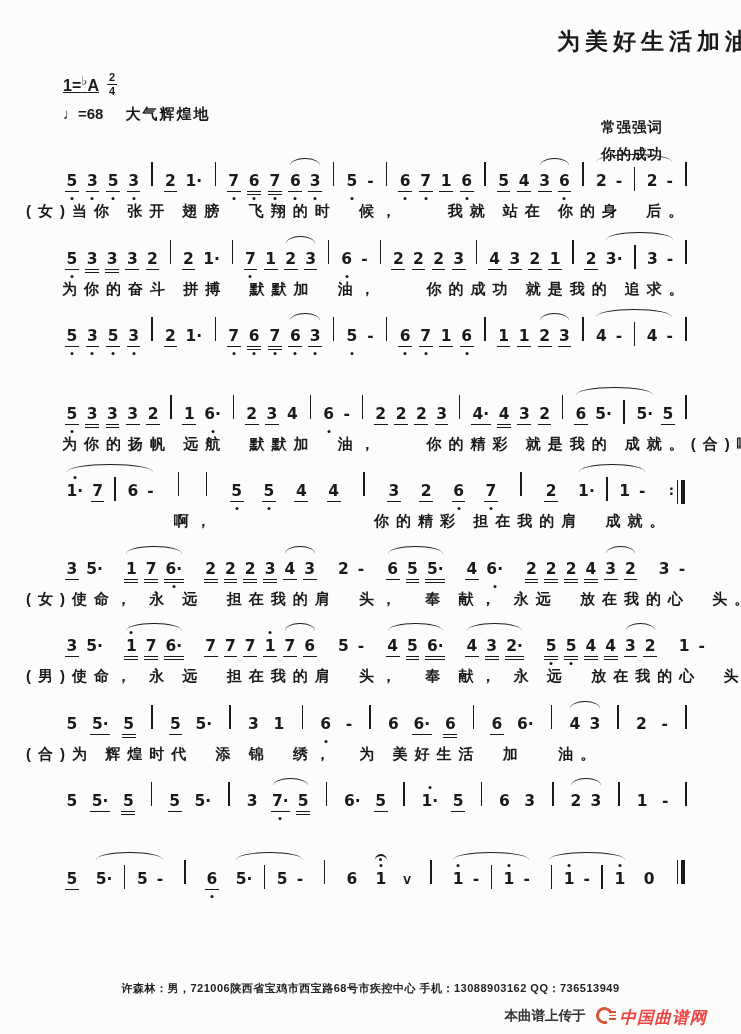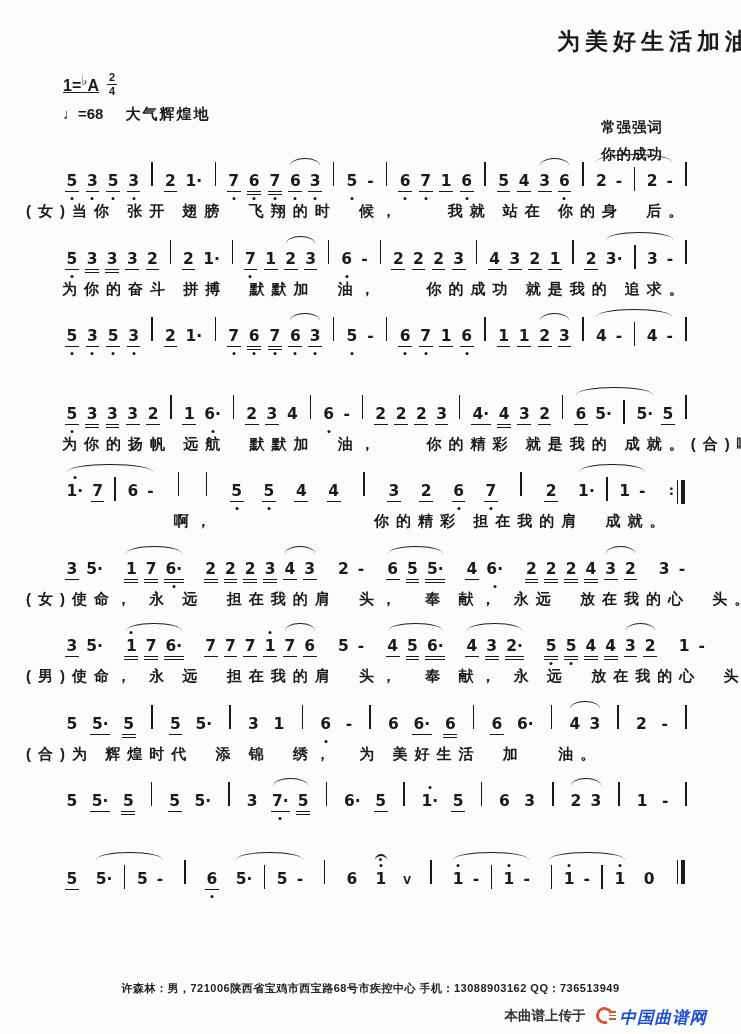--- a/index.html
+++ b/index.html
@@ -69,21 +69,21 @@
     font-size:11px; font-weight:bold; color:#222; letter-spacing:0.5px;
   }
   .watermark { position:absolute; top:1007px; right:34px; font-size:13.5px; font-weight:bold; color:#333;
     display:flex; align-items:flex-start; }
   .logo { display:inline-flex; align-items:center; margin:0 4px 0 10px; }
   .logo-c { display:inline-block; width:11px; height:11px; border:3px solid #d4563b; border-radius:50%;
     border-right-color:transparent; transform:rotate(25deg); }
   .logo-lines { display:inline-flex; flex-direction:column; gap:2px; margin-left:-4px; }
   .logo-lines i { display:block; width:7px; height:1.8px; background:#d4563b; }
   .site { font-family:"Liberation Serif","DejaVu Serif",serif; font-style:italic; font-weight:bold;
-    font-size:16.5px; color:#1d4ed8; letter-spacing:1px; }
+    font-size:16.5px; color:#ef4444; letter-spacing:1px; }
 </style>
 </head>
 <body>
 
 <div class="page">
 
   <h1 class="title">为美好生活加油</h1>
 
   <div class="meta-left">
     <div class="keysig"><span>1=</span><span class="flat">♭</span><span>A</span><span class="timesig"><span class="ts-top">2</span><span class="ts-bot">4</span></span></div>

